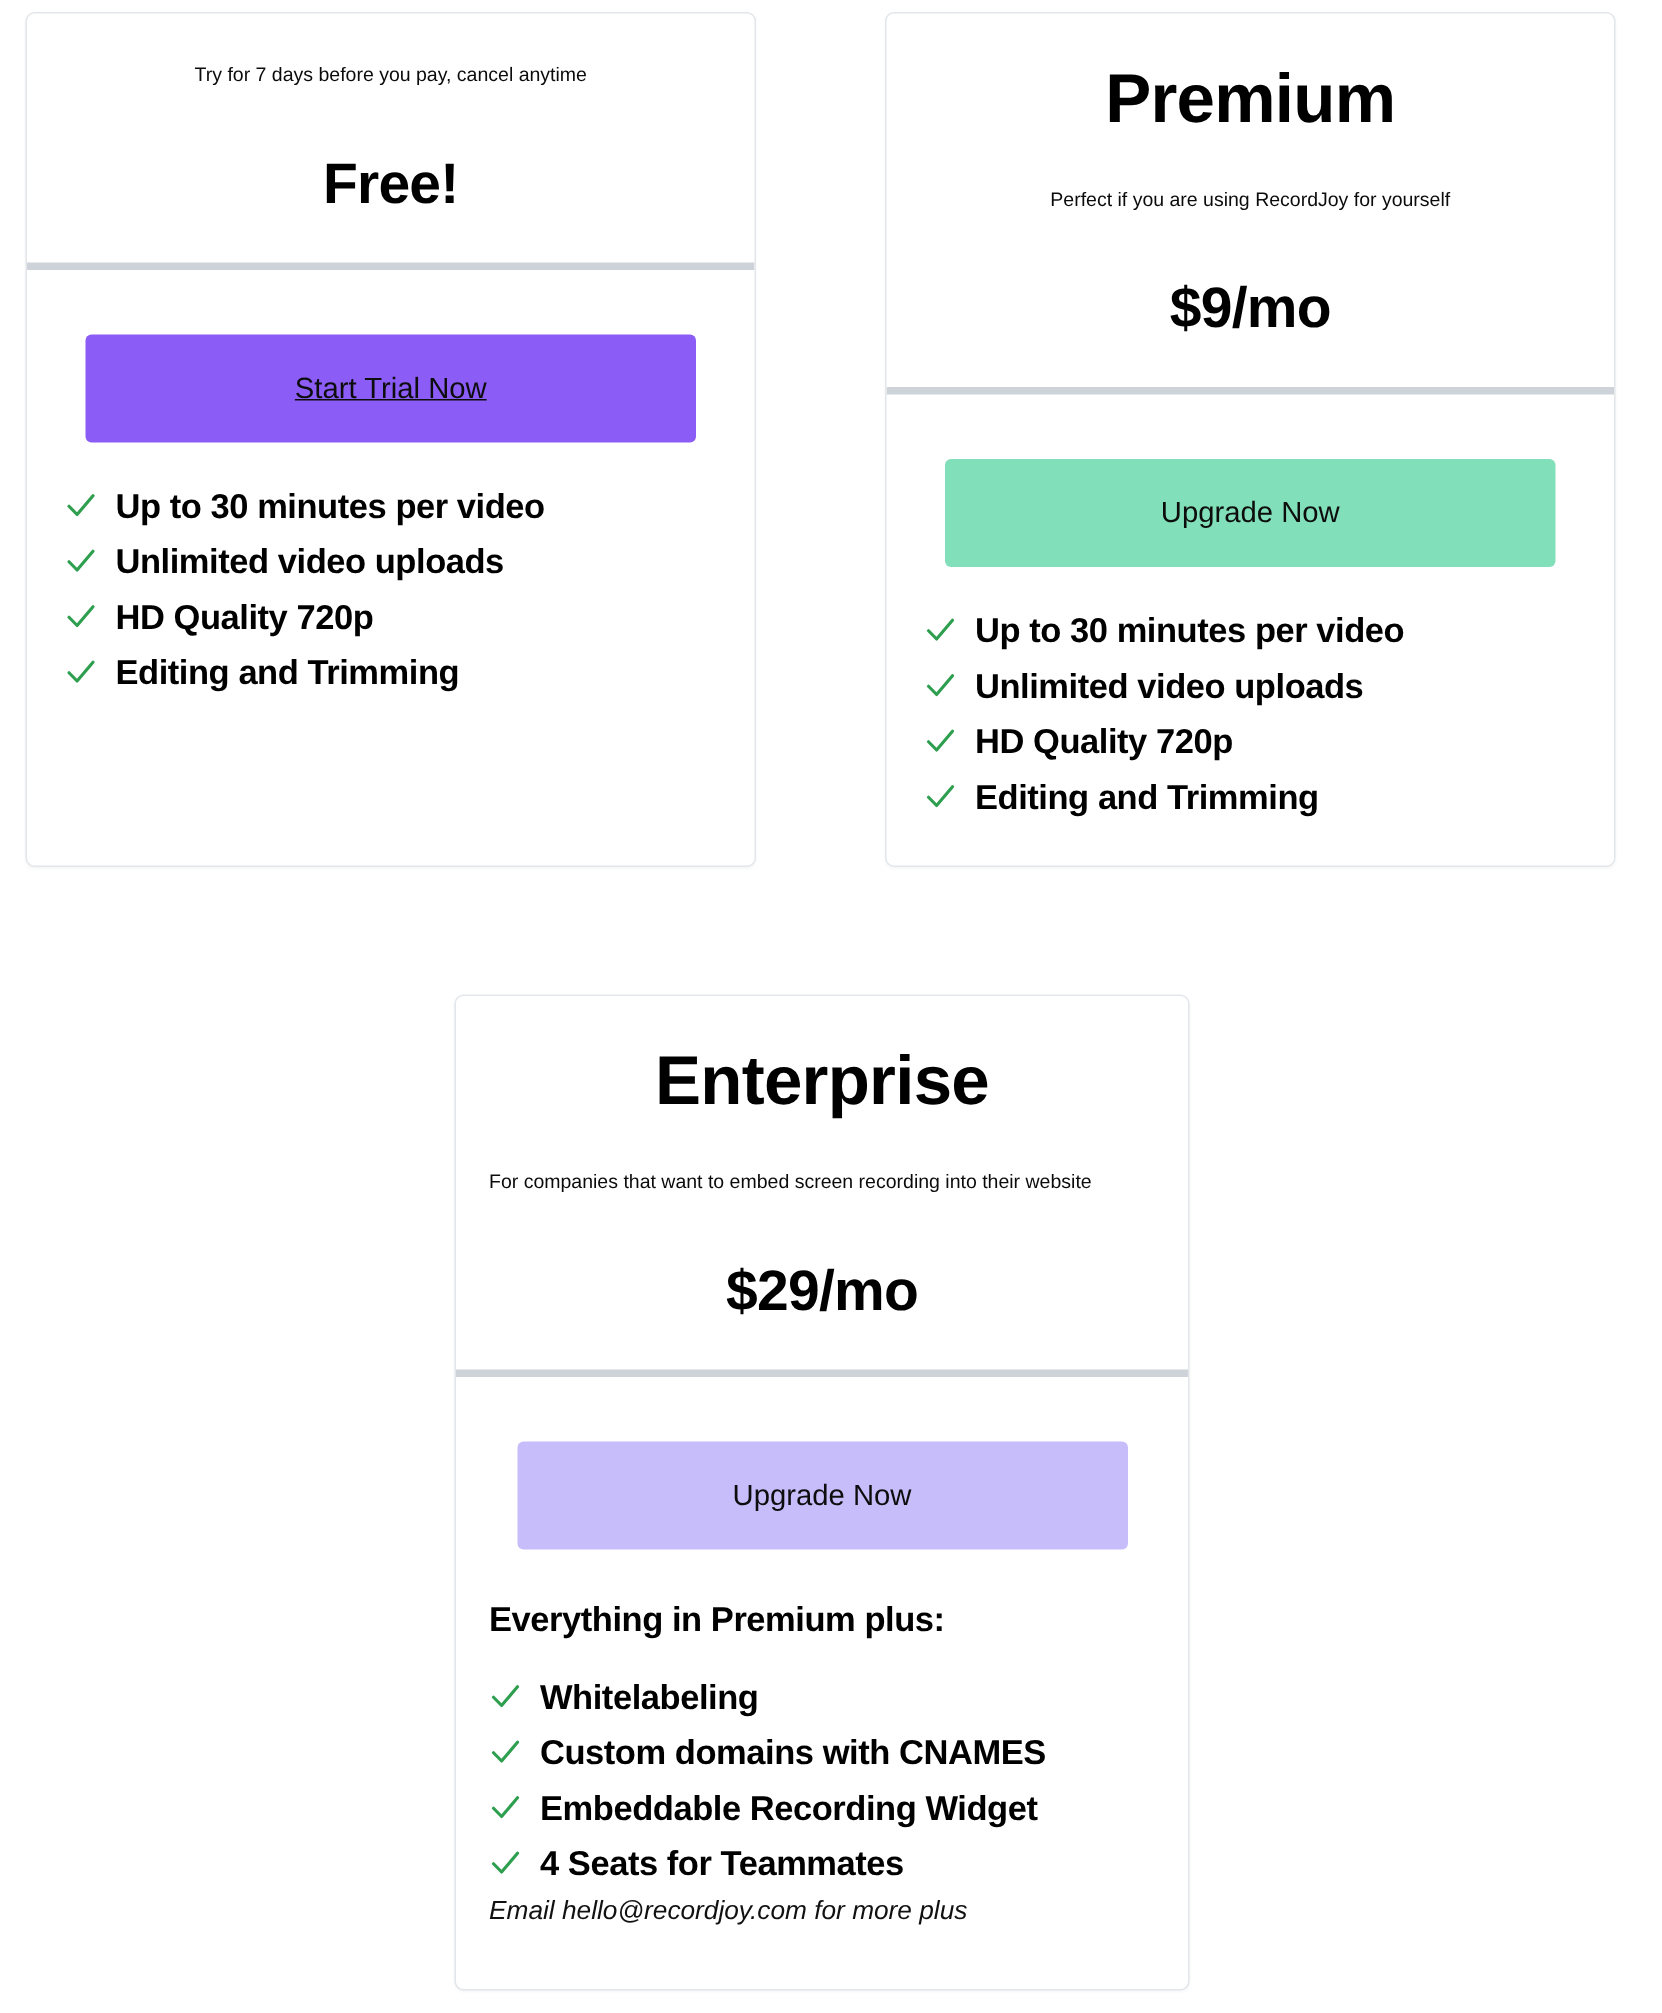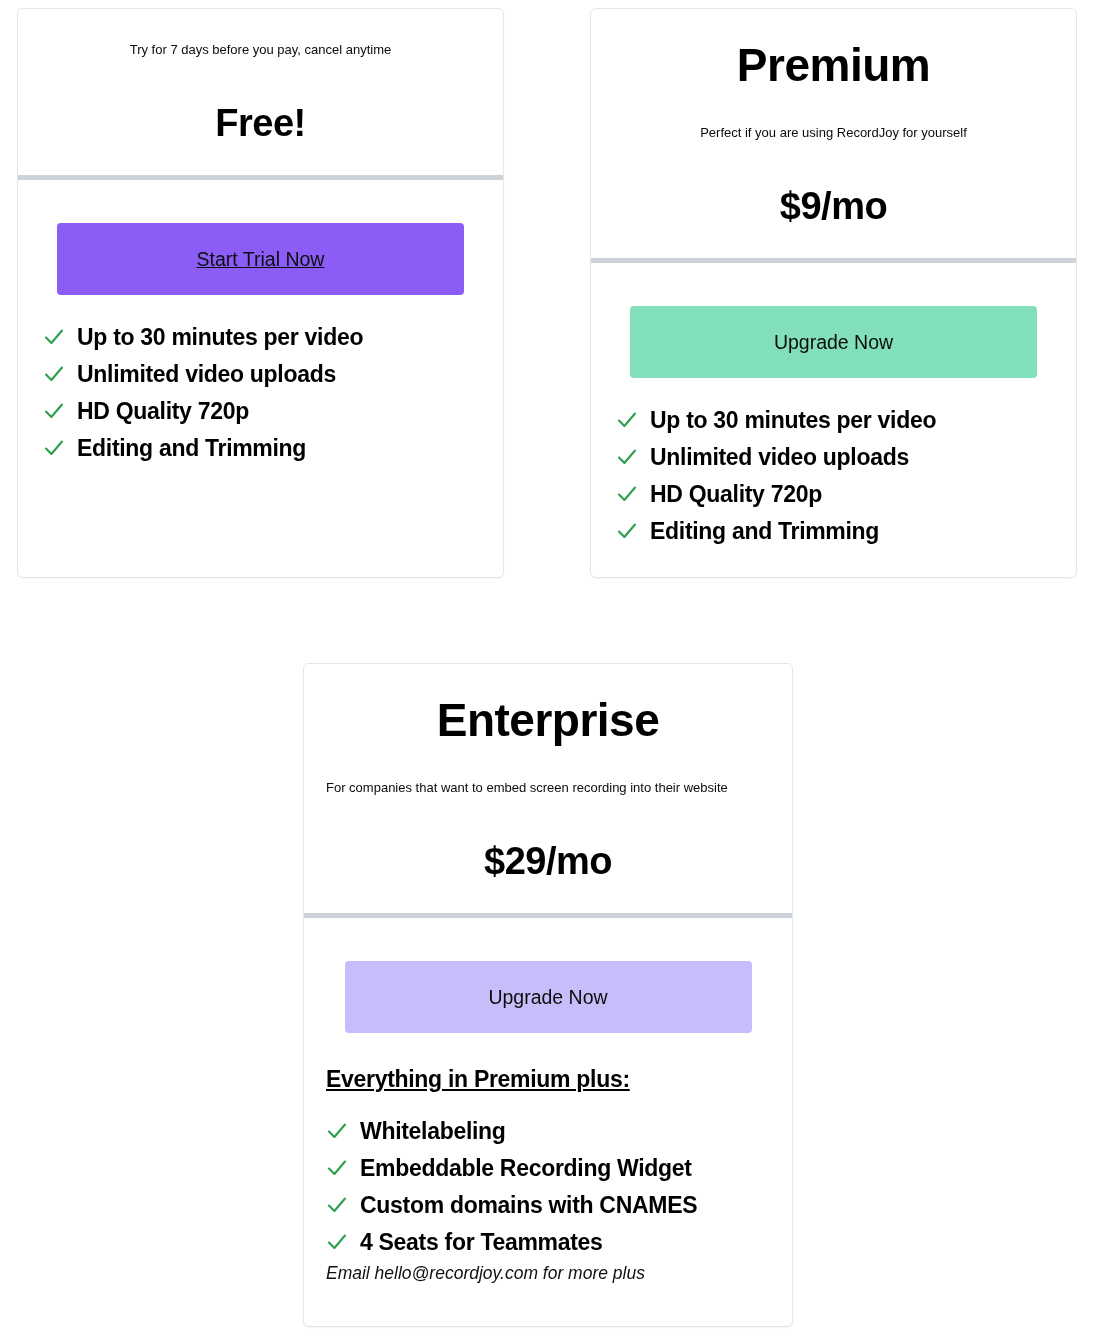--- a/index.html
+++ b/index.html
@@ -133,21 +133,20 @@
   }
   .check-icon svg { display: block; }
 
   .subhead {
     font-size: 23px;
     font-weight: bold;
     margin: 0;
     padding: 33px 0 4px 22px;
     letter-spacing: -0.3px;
     color: #000;
-    text-decoration: underline;
   }
 
   .footnote {
     font-size: 17.5px;
     font-style: italic;
     margin: 0;
     padding: 2px 0 0 22px;
     color: #111;
   }
 </style>
@@ -265,29 +264,29 @@
               </svg>
           </span>
           <span>Whitelabeling</span>
         </li>
         <li class="feature-item">
           <span class="check-icon">
             <svg width="22" height="22" viewBox="0 0 22 22">
                 <path d="M3 11.5 L8.4 17 L19 4.5" fill="none" stroke="#2e9e4f" stroke-width="2.1" stroke-linecap="round" stroke-linejoin="round"></path>
               </svg>
           </span>
+          <span>Custom domains with CNAMES</span>
+        </li>
+        <li class="feature-item">
+          <span class="check-icon">
+            <svg width="22" height="22" viewBox="0 0 22 22">
+                <path d="M3 11.5 L8.4 17 L19 4.5" fill="none" stroke="#2e9e4f" stroke-width="2.1" stroke-linecap="round" stroke-linejoin="round"></path>
+              </svg>
+          </span>
           <span>Embeddable Recording Widget</span>
-        </li>
-        <li class="feature-item">
-          <span class="check-icon">
-            <svg width="22" height="22" viewBox="0 0 22 22">
-                <path d="M3 11.5 L8.4 17 L19 4.5" fill="none" stroke="#2e9e4f" stroke-width="2.1" stroke-linecap="round" stroke-linejoin="round"></path>
-              </svg>
-          </span>
-          <span>Custom domains with CNAMES</span>
         </li>
         <li class="feature-item">
           <span class="check-icon">
             <svg width="22" height="22" viewBox="0 0 22 22">
                 <path d="M3 11.5 L8.4 17 L19 4.5" fill="none" stroke="#2e9e4f" stroke-width="2.1" stroke-linecap="round" stroke-linejoin="round"></path>
               </svg>
           </span>
           <span>4 Seats for Teammates</span>
         </li>
       </ul>

